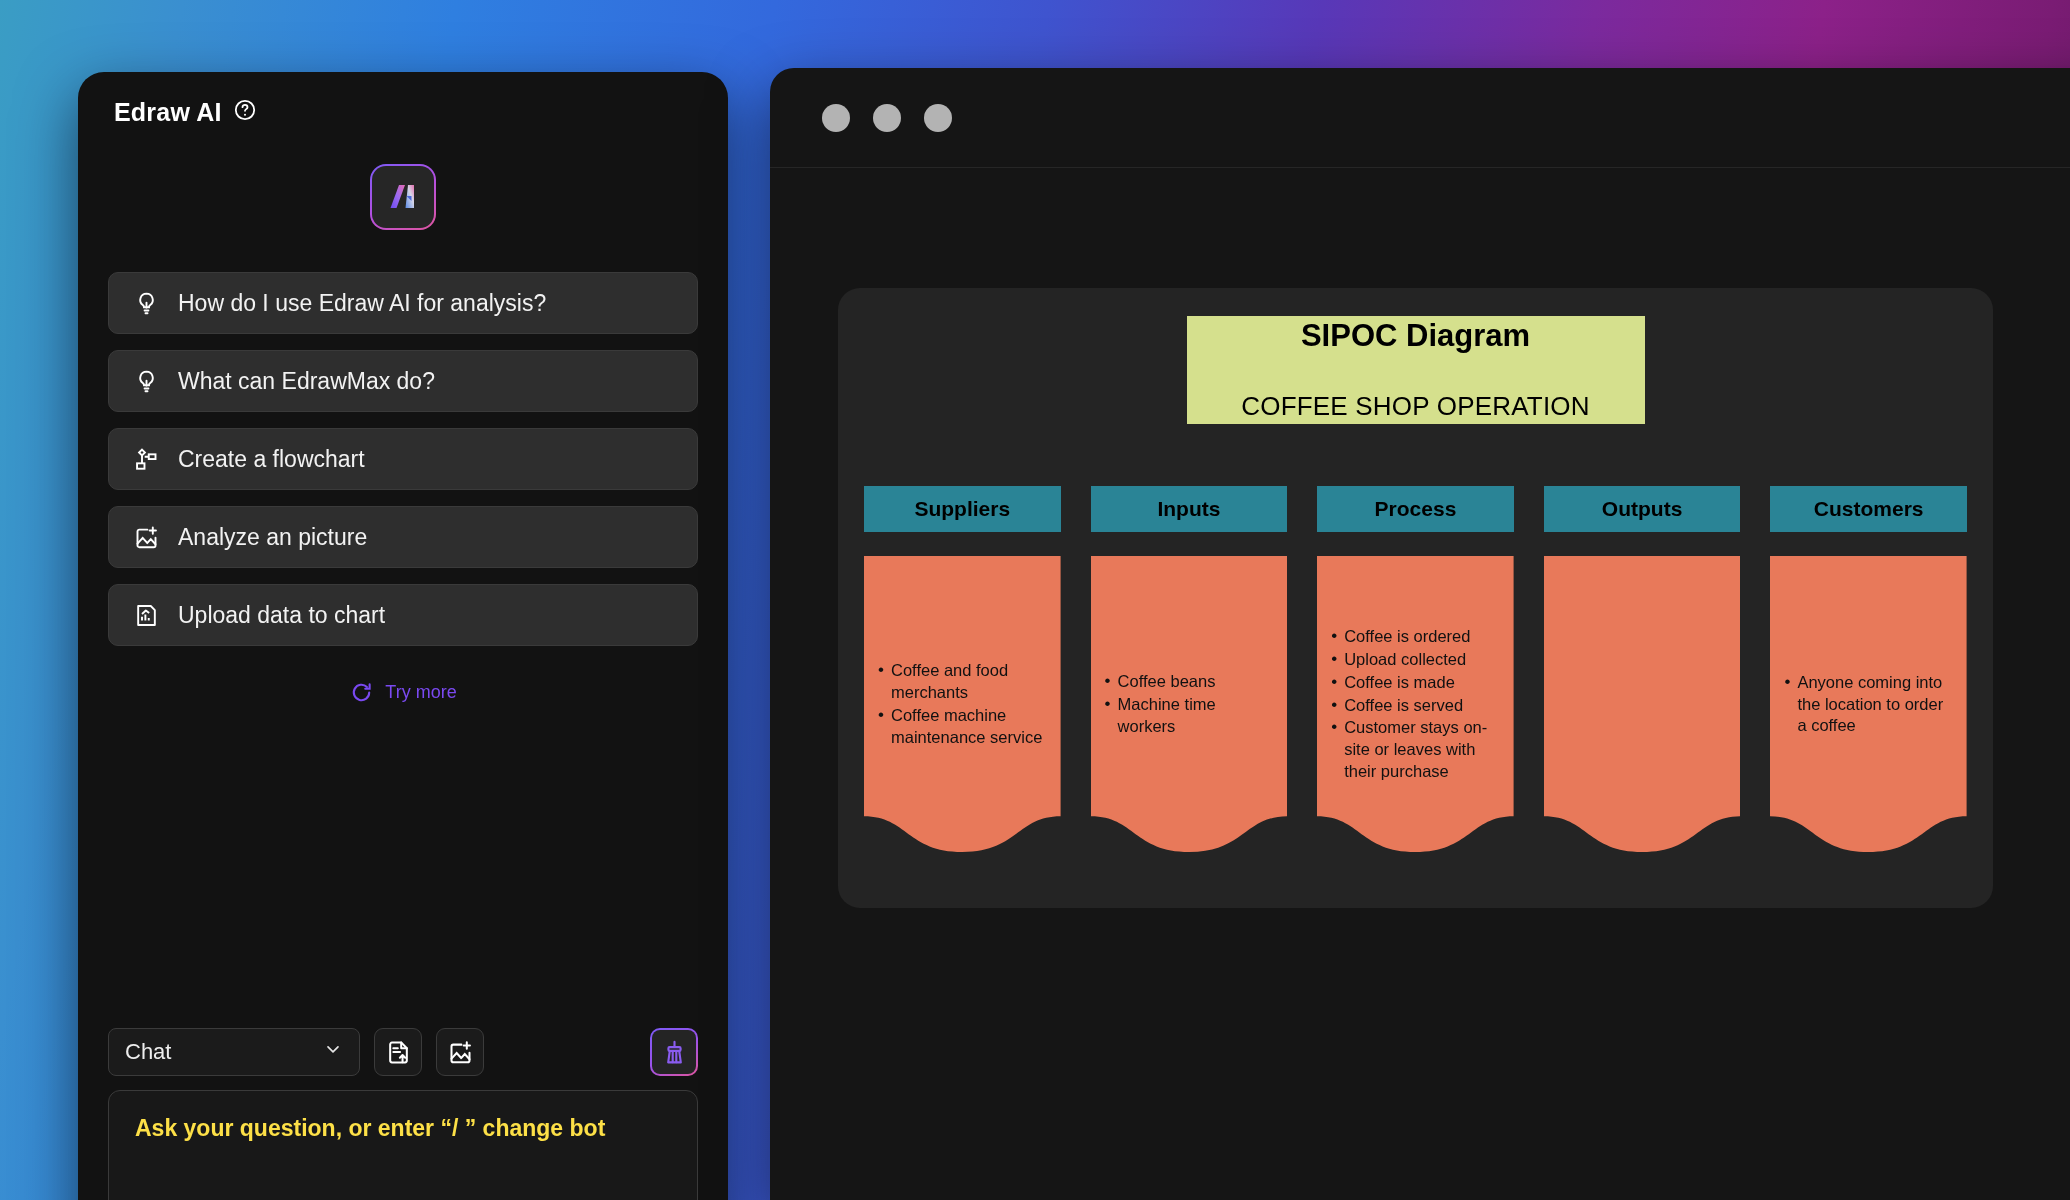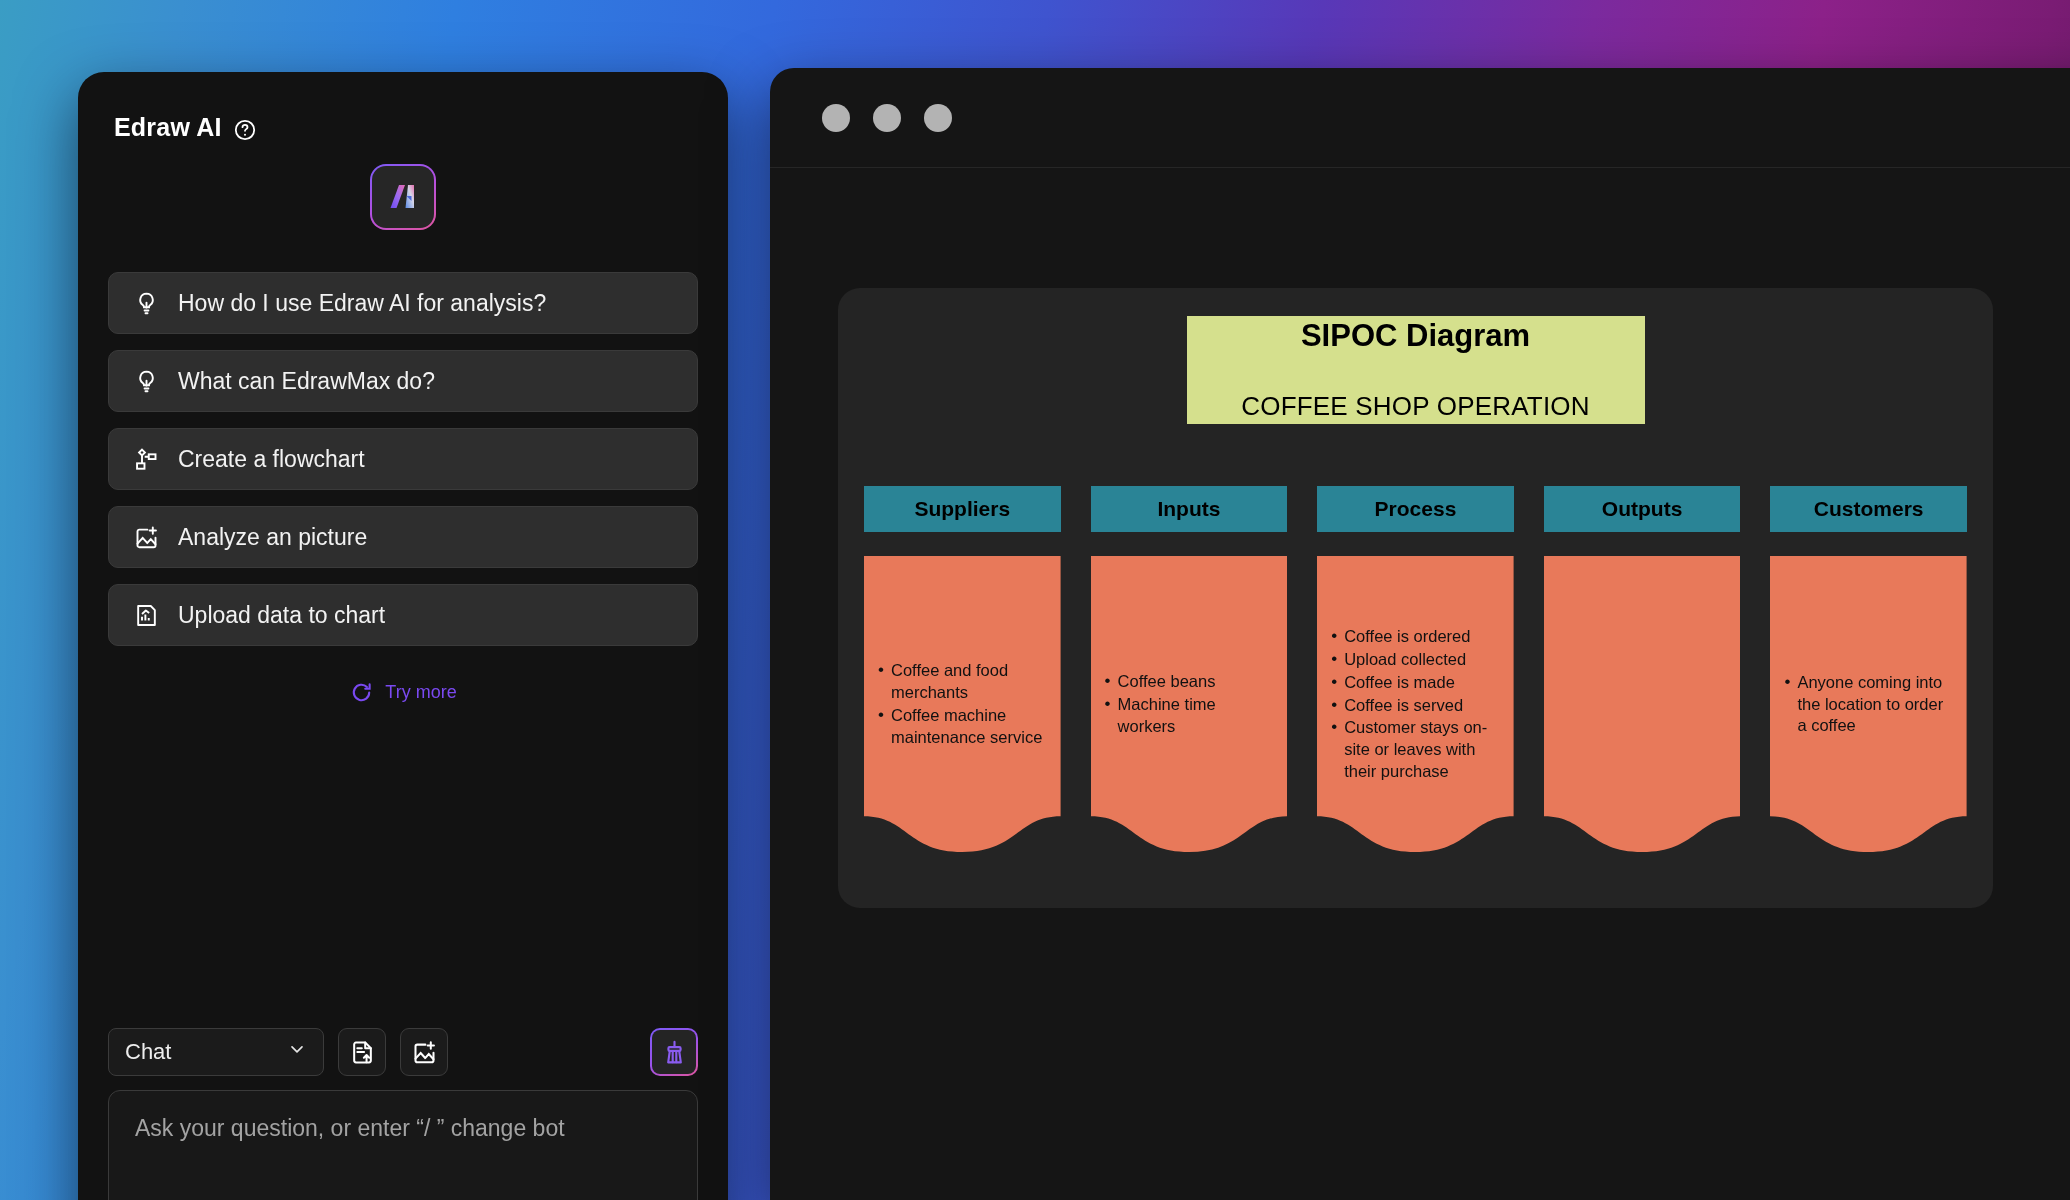--- a/index.html
+++ b/index.html
@@ -14,21 +14,21 @@
   }
 
   
   .ai-panel{
     position:absolute; left:78px; top:72px; width:650px; height:1190px;
     background:#121212; border-radius:26px 26px 0 0;
     box-shadow:0 22px 60px rgba(0,0,0,.55);
     overflow:hidden;
   }
   .ai-header{
-    display:flex; align-items:flex-end; gap:11px;
+    display:flex; align-items:flex-start; gap:11px;
     padding:26px 4px 0 36px; height:70px;
   }
   .ai-title{ color:#fff; font-size:25px; font-weight:bold; letter-spacing:.2px;}
   .help-icon{ width:24px; height:24px; display:block; }
 
   .brand-logo{
     width:66px; height:66px; margin:22px auto 0 auto;
     border-radius:16px; background:#2b2b2b;
     border:2.2px solid transparent;
     background-image:linear-gradient(#262626,#262626),
@@ -49,21 +49,21 @@
   .try-more{
     margin-top:34px; display:flex; align-items:center; justify-content:center; gap:11px;
     color:#7a49f0; font-size:18px; cursor:pointer;
   }
   .try-more svg{ width:25px; height:25px; display:block; }
 
   
   .composer{ position:absolute; left:0; right:0; bottom:0; padding:0 30px 0 30px; }
   .composer-toolbar{ display:flex; align-items:center; gap:14px; padding-bottom:14px; }
   .mode-select{
-    width:216px; height:48px; background:#1b1b1b; border:1px solid #3b3b3b;
+    width:252px; height:48px; background:#1b1b1b; border:1px solid #3b3b3b;
     border-radius:8px; display:flex; align-items:center; justify-content:space-between;
     padding:0 16px; color:#ededed; font-size:22px; cursor:pointer;
   }
   .mode-select svg{ width:20px; height:20px; }
   .tool-btn{
     width:48px; height:48px; background:#1b1b1b; border:1px solid #3b3b3b;
     border-radius:9px; display:flex; align-items:center; justify-content:center; cursor:pointer;
   }
   .tool-btn svg{ width:27px; height:27px; display:block; }
   .spacer{ flex:1 1 auto; }
@@ -74,21 +74,21 @@
                      linear-gradient(150deg,#7c5bf7,#9a52ea,#e0569e);
     background-origin:border-box; background-clip:content-box,border-box;
     display:flex; align-items:center; justify-content:center; cursor:pointer;
   }
   .clear-btn svg{ width:27px; height:27px; display:block; }
 
   .input-box{
     background:#181818; border:1px solid #3a3a3a; border-radius:12px;
     height:172px; position:relative; padding:24px 26px;
   }
-  .input-placeholder{ color:#a3a3a3; font-size:23px; }
+  .input-placeholder{ color:#fde047; font-size:23px;font-weight:bold; }
 
   
   .diagram-window{
     position:absolute; left:770px; top:68px; width:1370px; height:1135px;
     background:#151515; border-radius:24px 24px 0 0;
     box-shadow:0 22px 60px rgba(0,0,0,.55); overflow:hidden;
   }
   .win-titlebar{ height:100px; display:flex; align-items:center; gap:23px; padding-left:52px;
     border-bottom:1px solid #262626; }
   .win-dot{ width:28px; height:28px; border-radius:50%; background:#b3b3b3; }

